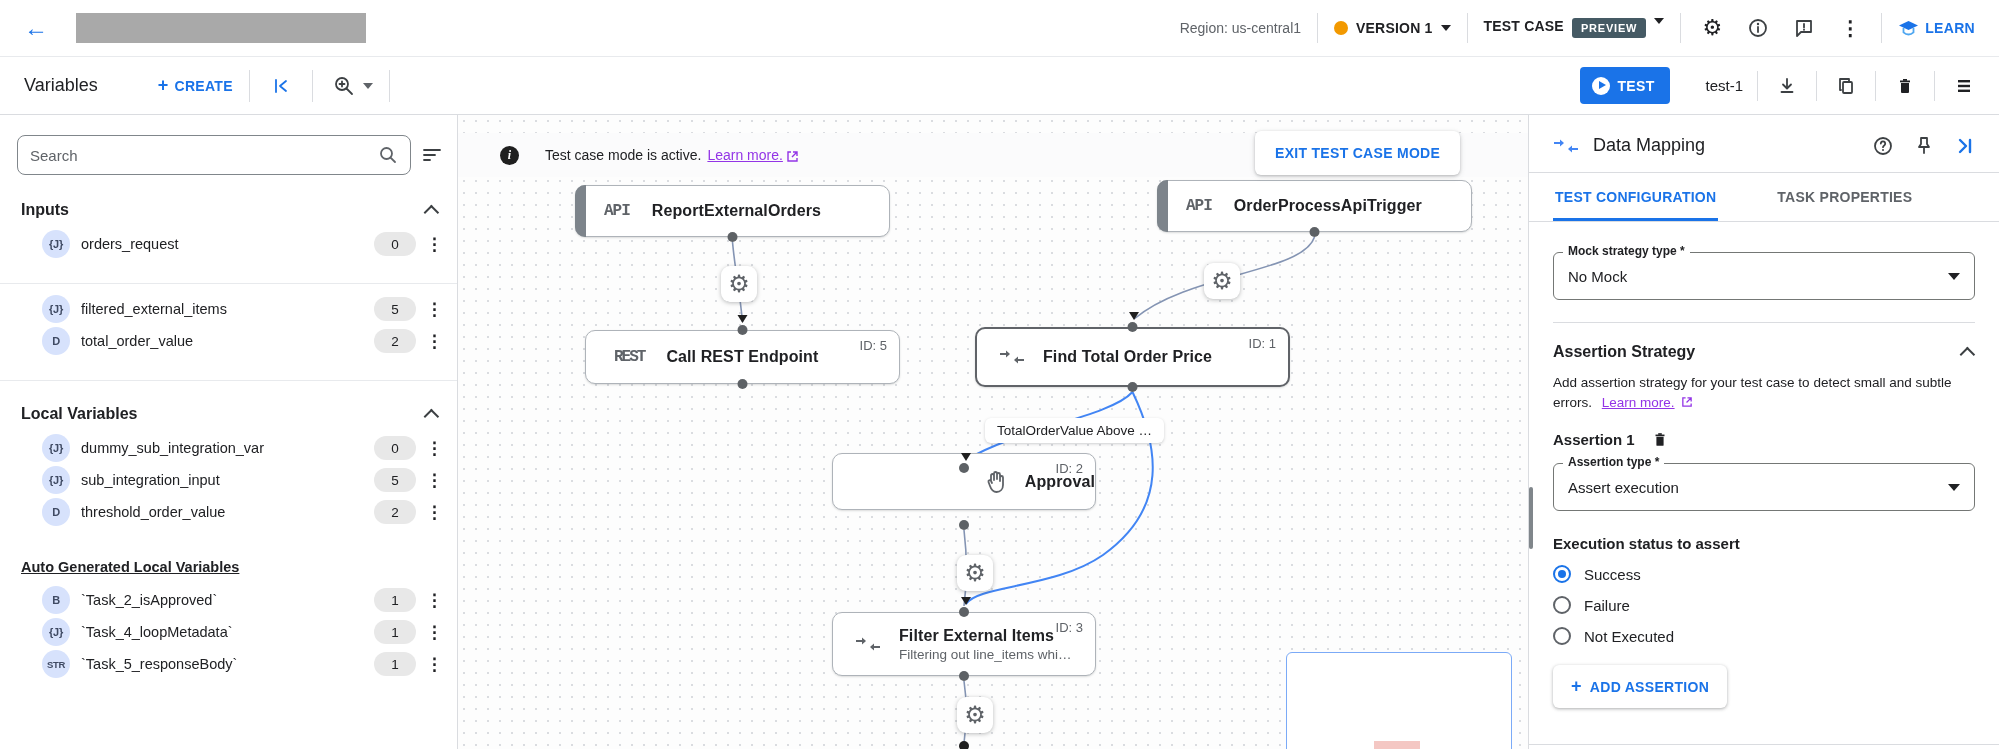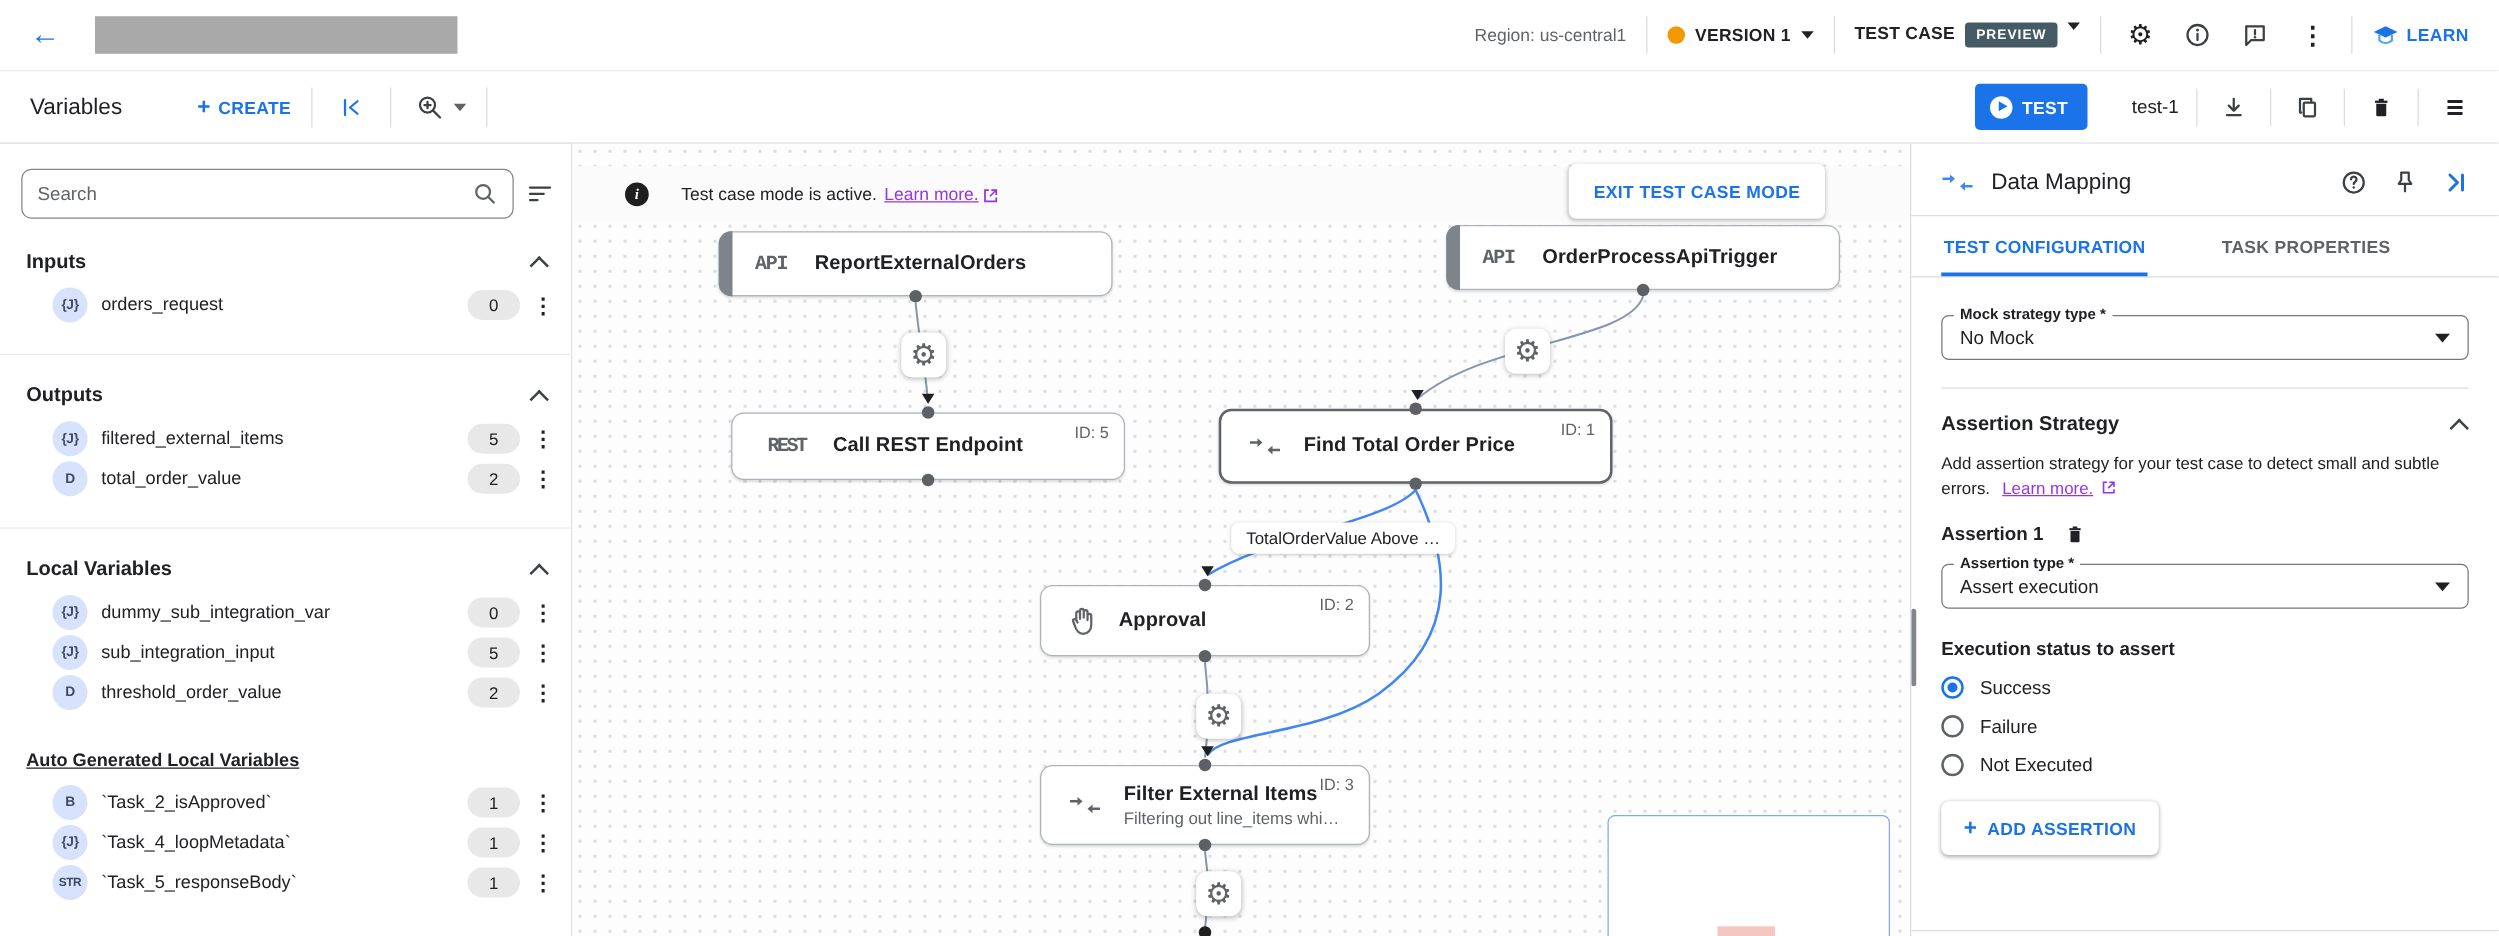--- a/index.html
+++ b/index.html
@@ -89,21 +89,21 @@
 
   
   .p-head { display:flex; align-items:center; padding:20px 24px 16px 24px; border-bottom:1px solid #dadce0; }
   .p-title { font-size:18px; margin-left:14px; }
   .p-head-icons { margin-left:auto; display:flex; align-items:center; gap:22px; }
   .tabs { display:flex; gap:57px; padding:0 24px; border-bottom:1px solid #dadce0; }
   .tab { padding:16px 2px 13px 2px; font-size:14px; font-weight:bold; letter-spacing:.25px; color:#5f6368; cursor:pointer; }
   .tab.active { color:#1a73e8; border-bottom:3px solid #1a73e8; }
   .p-body { padding:16px 24px 0 24px; }
   .p-desc { font-size:13.5px; color:#202124; line-height:1.45; }
-  .field { position:relative; border:1px solid #747775; border-radius:6px; height:36px; margin-top:14px; display:flex; align-items:center; padding:0 14px; cursor:pointer; background:#fff; }
+  .field { position:relative; border:1px solid #747775; border-radius:6px; height:48px; margin-top:14px; display:flex; align-items:center; padding:0 14px; cursor:pointer; background:#fff; }
   .field .flabel { position:absolute; top:-9px; left:9px; background:#fff; padding:0 5px; font-size:12px; font-weight:bold; color:#202124; }
   .field .fvalue { font-size:15px; }
   .field .fcaret { margin-left:auto; width:0; height:0; border-left:6px solid transparent; border-right:6px solid transparent; border-top:7px solid #202124; }
   .p-divider { height:1px; background:#dadce0; margin:22px 0 0 0; }
   .p-sec-head { display:flex; align-items:center; margin-top:20px; }
   .p-sec-title { font-size:16px; font-weight:bold; }
   .assert-row { display:flex; align-items:center; gap:16px; margin-top:18px; }
   .assert-name { font-size:15px; font-weight:bold; }
   .exec-label { font-size:15px; font-weight:bold; margin-top:24px; }
   .radio-row { display:flex; align-items:center; gap:13px; margin-top:13px; cursor:pointer; }
@@ -256,24 +256,20 @@
         <span class="chev-up"></span>
       </div>
       <div class="vrow mt10">
         <span class="vbadge">{J}</span>
         <span class="vname">orders_request</span>
         <span class="vcount">0</span>
         <span class="vdots">⋮</span>
       </div>
       <div class="sdivider"></div>
 
-      <div class="sec-head mt24">
-        <span class="sec-title">Outputs</span>
-        <span class="chev-up"></span>
-      </div>
       <div class="vrow mt10">
         <span class="vbadge">{J}</span>
         <span class="vname">filtered_external_items</span>
         <span class="vcount">5</span>
         <span class="vdots">⋮</span>
       </div>
       <div class="vrow">
         <span class="vbadge">D</span>
         <span class="vname">total_order_value</span>
         <span class="vcount">2</span>
@@ -373,21 +369,21 @@
               <line x1="1" y1="5" x2="9" y2="5" stroke="#5f6368" stroke-width="2"></line>
               <path d="M7 1.5L11 5 7 8.5z" fill="#5f6368"></path>
               <line x1="25" y1="11" x2="17" y2="11" stroke="#5f6368" stroke-width="2"></line>
               <path d="M19 7.5L15 11l4 3.5z" fill="#5f6368"></path>
             </svg>
         </span>
         <span class="title">Find Total Order Price</span>
         <span class="nid">ID: 1</span>
       </div>
 
-      <div class="node" style="left:374px; top:353px; width:264px; height:57px;">
+      <div class="node" style="left:374px; top:338px; width:264px; height:57px;justify-content:flex-end;">
         <span class="ticon">
           <svg width="22" height="24" viewBox="0 0 22 24">
               <path class="ic ic-gray" d="M6 11V5.5a1.5 1.5 0 0 1 3 0V10M9 9V3.5a1.5 1.5 0 0 1 3 0V9M12 9V4.5a1.5 1.5 0 0 1 3 0V11M15 11V7.5a1.5 1.5 0 0 1 3 0V15c0 4-2.5 7-6.5 7S6 19 5 16L3.5 12c-.5-1.5 1.5-2.5 2.5-1l1 2"></path>
             </svg>
         </span>
         <span class="title">Approval</span>
         <span class="nid">ID: 2</span>
       </div>
 
       <div class="node" style="left:374px; top:497px; width:264px; height:64px;">

